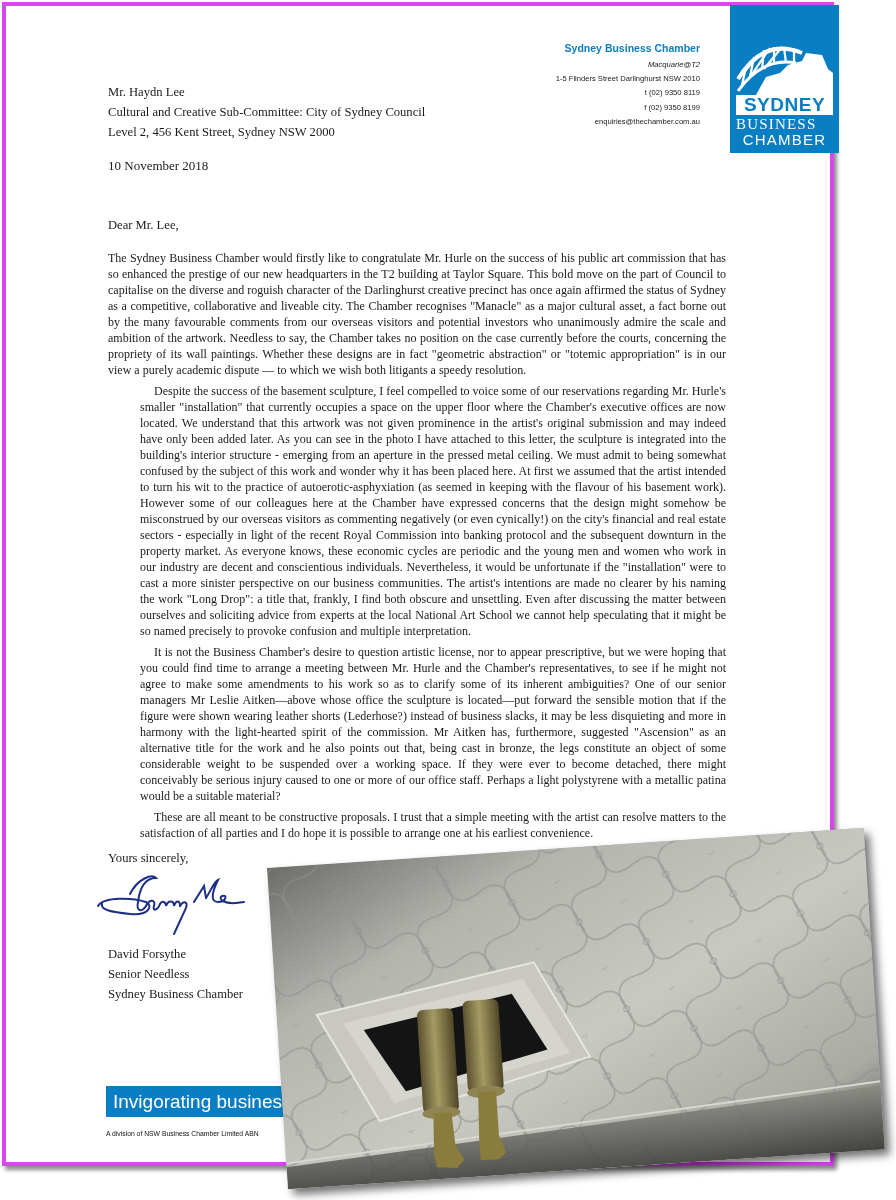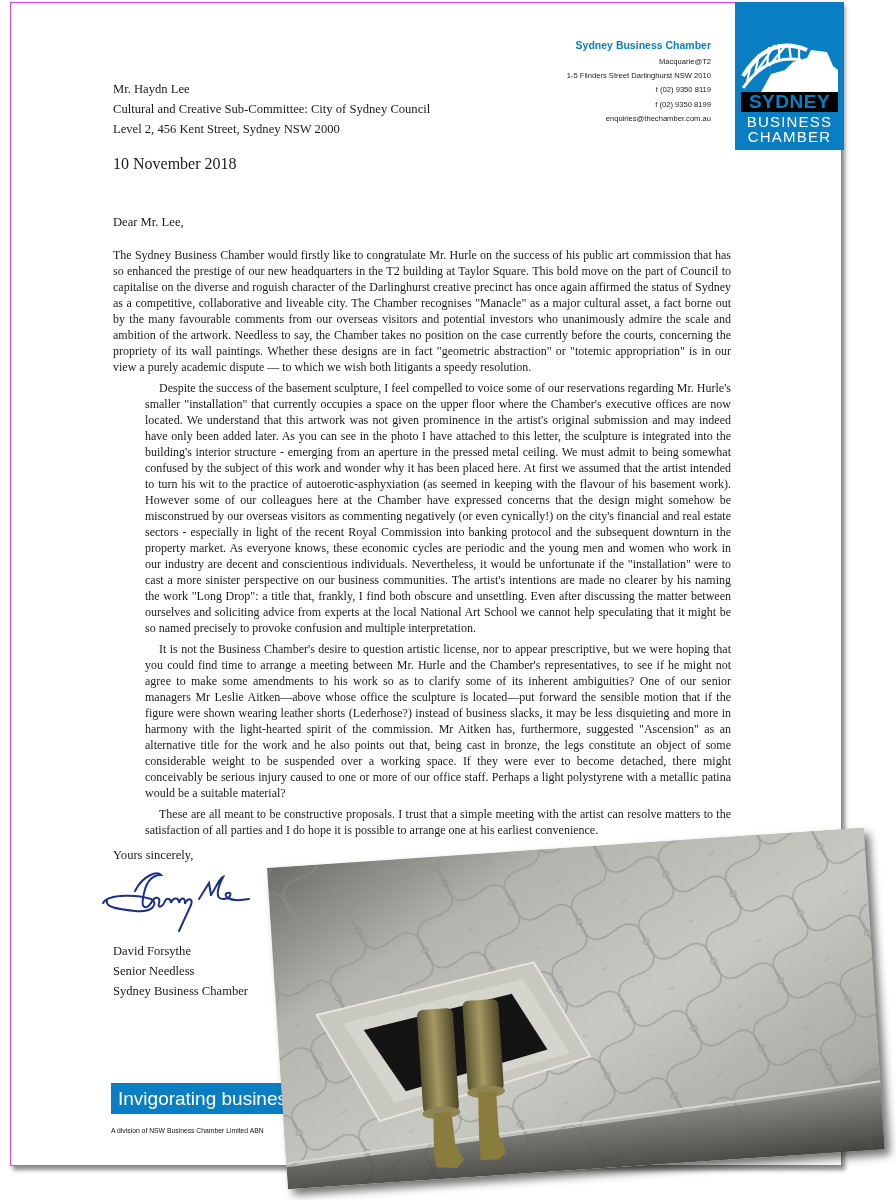--- a/index.html
+++ b/index.html
@@ -1,43 +1,43 @@
 <!DOCTYPE html>
 <html><head>
 <meta charset="utf-8">
 <style>
   * { box-sizing: border-box; margin: 0; padding: 0; }
   html, body { width: 896px; height: 1200px; background: #ffffff; overflow: hidden; }
   body { position: relative; font-family: "Liberation Serif", serif; color: #1a1a1a; }
 
   .page {
-    position: absolute; left: 10px; top: 2px; width: 832px; height: 1164px;
-    background: #ffffff; border: 1px solid #d946ef;
+    position: absolute; left: 2px; top: 2px; width: 832px; height: 1164px;
+    background: #ffffff; border: 4px solid #d946ef;
     box-shadow: 3px 4px 4px rgba(0,0,0,0.45);
   }
 
   
   .lh-org { position: absolute; right: 130px; top: 36px; text-align: right;
     font-family: "Liberation Sans", sans-serif; font-weight: bold; font-size: 10.5px; color: #0a7ec2; }
   .lh-lines { position: absolute; right: 130px; top: 52px; text-align: right;
     font-family: "Liberation Sans", sans-serif; font-size: 7.6px; line-height: 14.2px; color: #1a1a1a; }
-  .lh-lines .italic { }
+  .lh-lines .italic { font-style: italic; }
 
   .logo { position: absolute; left: 724px; top: -1px; width: 109px; height: 148px; background: #0a7ec2; }
   .logo svg { position: absolute; left: 6px; top: 34px; }
-  .logo .sydney { position: absolute; left: 6px; top: 90px; width: 97px; height: 20px; background: #000000;
+  .logo .sydney { position: absolute; left: 6px; top: 90px; width: 97px; height: 20px; background: #ffffff;
     color: #0a7ec2; font-family: "Liberation Sans", sans-serif; font-weight: bold; font-size: 19px;
     line-height: 20px; text-align: center; letter-spacing: 0.5px; }
-  .logo .bus { position: absolute; left: 6px; top: 112px; width: 97px; text-align: center;
-    color: #ffffff; font-family: Liberation Sans, sans-serif; font-size: 15px; line-height: 15px; letter-spacing: 1.2px; }
+  .logo .bus { position: absolute; left: 6px; top: 112px; width: 97px; text-align: left;
+    color: #ffffff; font-family: Liberation Serif, serif; font-size: 15px; line-height: 15px; letter-spacing: 1.2px; }
   .logo .cham { position: absolute; left: 6px; top: 127px; width: 97px; text-align: center;
     color: #ffffff; font-family: "Liberation Sans", sans-serif; font-size: 15px; line-height: 15px; letter-spacing: 1.2px; }
 
   .addr { position: absolute; left: 102px; top: 76px; font-size: 12.6px; line-height: 20px; }
-  .date { position: absolute; left: 102px; top: 152px; font-size: 16px; text-align: right; }
+  .date { position: absolute; left: 102px; top: 152px; font-size: 13px; text-align: right; }
   .salutation { position: absolute; left: 102px; top: 212px; font-size: 12.6px; }
 
   .body { position: absolute; left: 102px; top: 244px; width: 618px; font-size: 12px; line-height: 16px; text-align: justify; }
   .body p { margin: 0 0 5px 0; }
   .body p + p { text-indent: 14px; margin-left: 32px; }
 
   .closing { position: absolute; left: 102px; top: 845px; font-size: 12.6px; }
   .signature { position: absolute; left: 88px; top: 866px; }
   .signer { position: absolute; left: 102px; top: 938px; font-size: 12.6px; line-height: 20px; }
 

